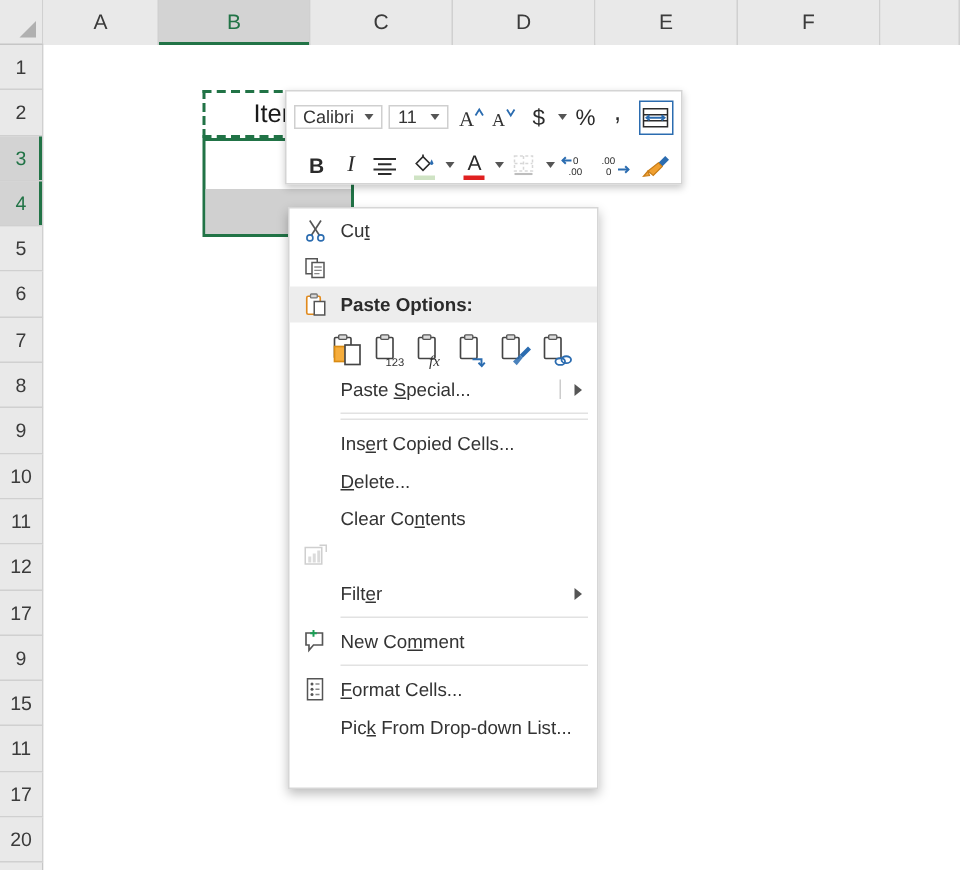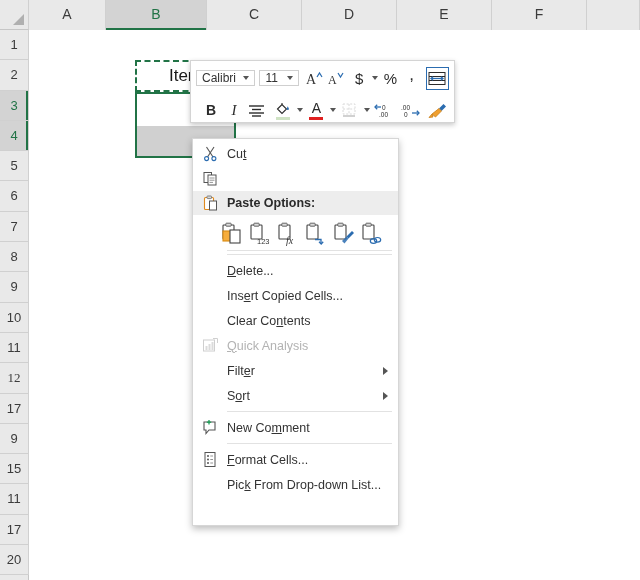--- a/index.html
+++ b/index.html
@@ -284,21 +284,21 @@
         <div class="row-h" style="height: 30.3px; line-height: 29.3px;"><span>2</span></div>
         <div class="row-h active" style="height: 30.3px; line-height: 29.3px;"><span>3</span></div>
         <div class="row-h active" style="height: 30.3px; line-height: 29.3px;"><span>4</span></div>
         <div class="row-h" style="height: 30.3px; line-height: 29.3px;"><span>5</span></div>
         <div class="row-h" style="height: 30.3px; line-height: 29.3px;"><span>6</span></div>
         <div class="row-h" style="height: 30.3px; line-height: 29.3px;"><span>7</span></div>
         <div class="row-h" style="height: 30.3px; line-height: 29.3px;"><span>8</span></div>
         <div class="row-h" style="height: 30.3px; line-height: 29.3px;"><span>9</span></div>
         <div class="row-h" style="height: 30.3px; line-height: 29.3px;"><span>10</span></div>
         <div class="row-h" style="height: 30.3px; line-height: 29.3px;"><span>11</span></div>
-        <div class="row-h" style="height: 30.3px; line-height: 29.3px; font-family: Liberation Serif, serif;"><span>12</span></div>
+        <div class="row-h" style="height: 30.3px; line-height: 29.3px;"><span>12</span></div>
         <div class="row-h" style="height: 30.3px; line-height: 29.3px;"><span>17</span></div>
         <div class="row-h" style="height: 30.3px; line-height: 29.3px;"><span>9</span></div>
         <div class="row-h" style="height: 30.3px; line-height: 29.3px;"><span>15</span></div>
         <div class="row-h" style="height: 30.3px; line-height: 29.3px;"><span>11</span></div>
         <div class="row-h" style="height: 30.3px; line-height: 29.3px;"><span>17</span></div>
         <div class="row-h" style="height: 30.3px; line-height: 29.3px;"><span>20</span></div>
       </div>
 
     <div class="grid-body">
 
@@ -509,54 +509,54 @@
         </span>
         <span class="paste-ic" title="Paste Link">
           <svg width="22" height="24" viewBox="0 0 22 24">
             <rect x="2" y="3" width="11" height="14" rx="0.8" fill="#fff" stroke="#444" stroke-width="1.1"></rect>
             <rect x="4.8" y="1.2" width="5.4" height="3" rx="0.7" fill="#dcdcdc" stroke="#555" stroke-width="0.9"></rect>
             <ellipse cx="12.5" cy="19" rx="3.2" ry="2.3" fill="none" stroke="#2b6cb0" stroke-width="1.2"></ellipse>
             <ellipse cx="16.5" cy="17.8" rx="3.2" ry="2.3" fill="none" stroke="#2b6cb0" stroke-width="1.2"></ellipse>
           </svg>
         </span>
       </div>
+      <div class="ctx-item">
+        <span class="ic"></span>
+        <span class="lbl">Paste <span class="ul">S</span>pecial...</span>
+        <span class="arrow-divider"></span>
+        <span class="submenu-arrow"></span>
+      </div>
       <div class="ctx-sep"></div>
       <div class="ctx-sep"></div>
       <div class="ctx-item">
         <span class="ic"></span>
+        <span class="lbl">Ins<span class="ul">e</span>rt Copied Cells...</span>
+      </div>
+      <div class="ctx-item">
+        <span class="ic"></span>
         <span class="lbl"><span class="ul">D</span>elete...</span>
-      </div>
-      <div class="ctx-item">
-        <span class="ic"></span>
-        <span class="lbl">Ins<span class="ul">e</span>rt Copied Cells...</span>
       </div>
       <div class="ctx-item">
         <span class="ic"></span>
         <span class="lbl">Clear Co<span class="ul">n</span>tents</span>
       </div>
       <div class="ctx-item disabled">
         <span class="ic">
           <svg width="17" height="17" viewBox="0 0 17 17">
             <rect x="1.5" y="3" width="11" height="11" fill="none" stroke="#777" stroke-width="1"></rect>
             <rect x="3.5" y="9" width="2" height="4" fill="#999"></rect>
             <rect x="6.5" y="7" width="2" height="6" fill="#999"></rect>
             <rect x="9.5" y="5" width="2" height="8" fill="#999"></rect>
             <path d="M11 1.5 L15.5 1.5 L15.5 6" fill="none" stroke="#777" stroke-width="1"></path>
           </svg>
         </span>
-        <span class="lbl"><span class="ul">Q</span>uick Analysis</span>
       </div>
       <div class="ctx-item">
         <span class="ic"></span>
         <span class="lbl">Filt<span class="ul">e</span>r</span>
-        <span class="submenu-arrow"></span>
-      </div>
-      <div class="ctx-item">
-        <span class="ic"></span>
-        <span class="lbl">S<span class="ul">o</span>rt</span>
         <span class="submenu-arrow"></span>
       </div>
       <div class="ctx-sep"></div>
       <div class="ctx-item">
         <span class="ic">
           <svg width="17" height="17" viewBox="0 0 17 17">
             <path d="M2 3 L13 3 L13 11 L7 11 L4 14.5 L4 11 L2 11 Z" fill="#fff" stroke="#555" stroke-width="1.1"></path>
             <line x1="7" y1="1" x2="7" y2="5.5" stroke="#1a9e55" stroke-width="1.3"></line>
             <line x1="4.8" y1="3.2" x2="9.2" y2="3.2" stroke="#1a9e55" stroke-width="1.3"></line>
           </svg>

